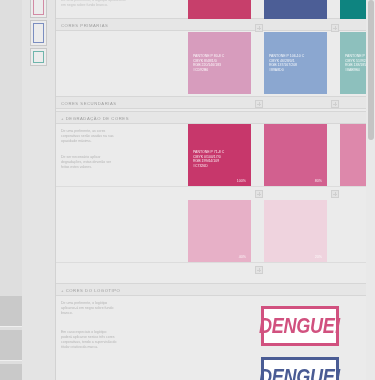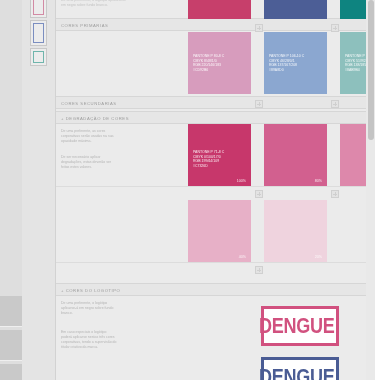--- a/index.html
+++ b/index.html
@@ -94,21 +94,21 @@
     content: ""; position: absolute; background: #cfcfcf;
   }
   .handle::before { left: 1px; right: 1px; top: 3px; height: 1px; }
   .handle::after { top: 1px; bottom: 1px; left: 3px; width: 1px; }
 
   .rule { position: absolute; background: #dcdcdc; }
 
   
   .logo {
     position: absolute; box-sizing: border-box;
-    display: flex; align-items: center; justify-content: center;
+    display: flex; align-items: center; justify-content: center; font-style: italic;
   }
   .logo-inner {
     box-sizing: border-box; width: 100%; height: 100%;
     display: flex; align-items: center; justify-content: center;
   }
   .logo-word {
     font-family: "Liberation Sans Narrow", "Liberation Sans", sans-serif;
     font-weight: 700; letter-spacing: -0.3px;
     transform: scaleX(.82); transform-origin: center;
     line-height: 1;

